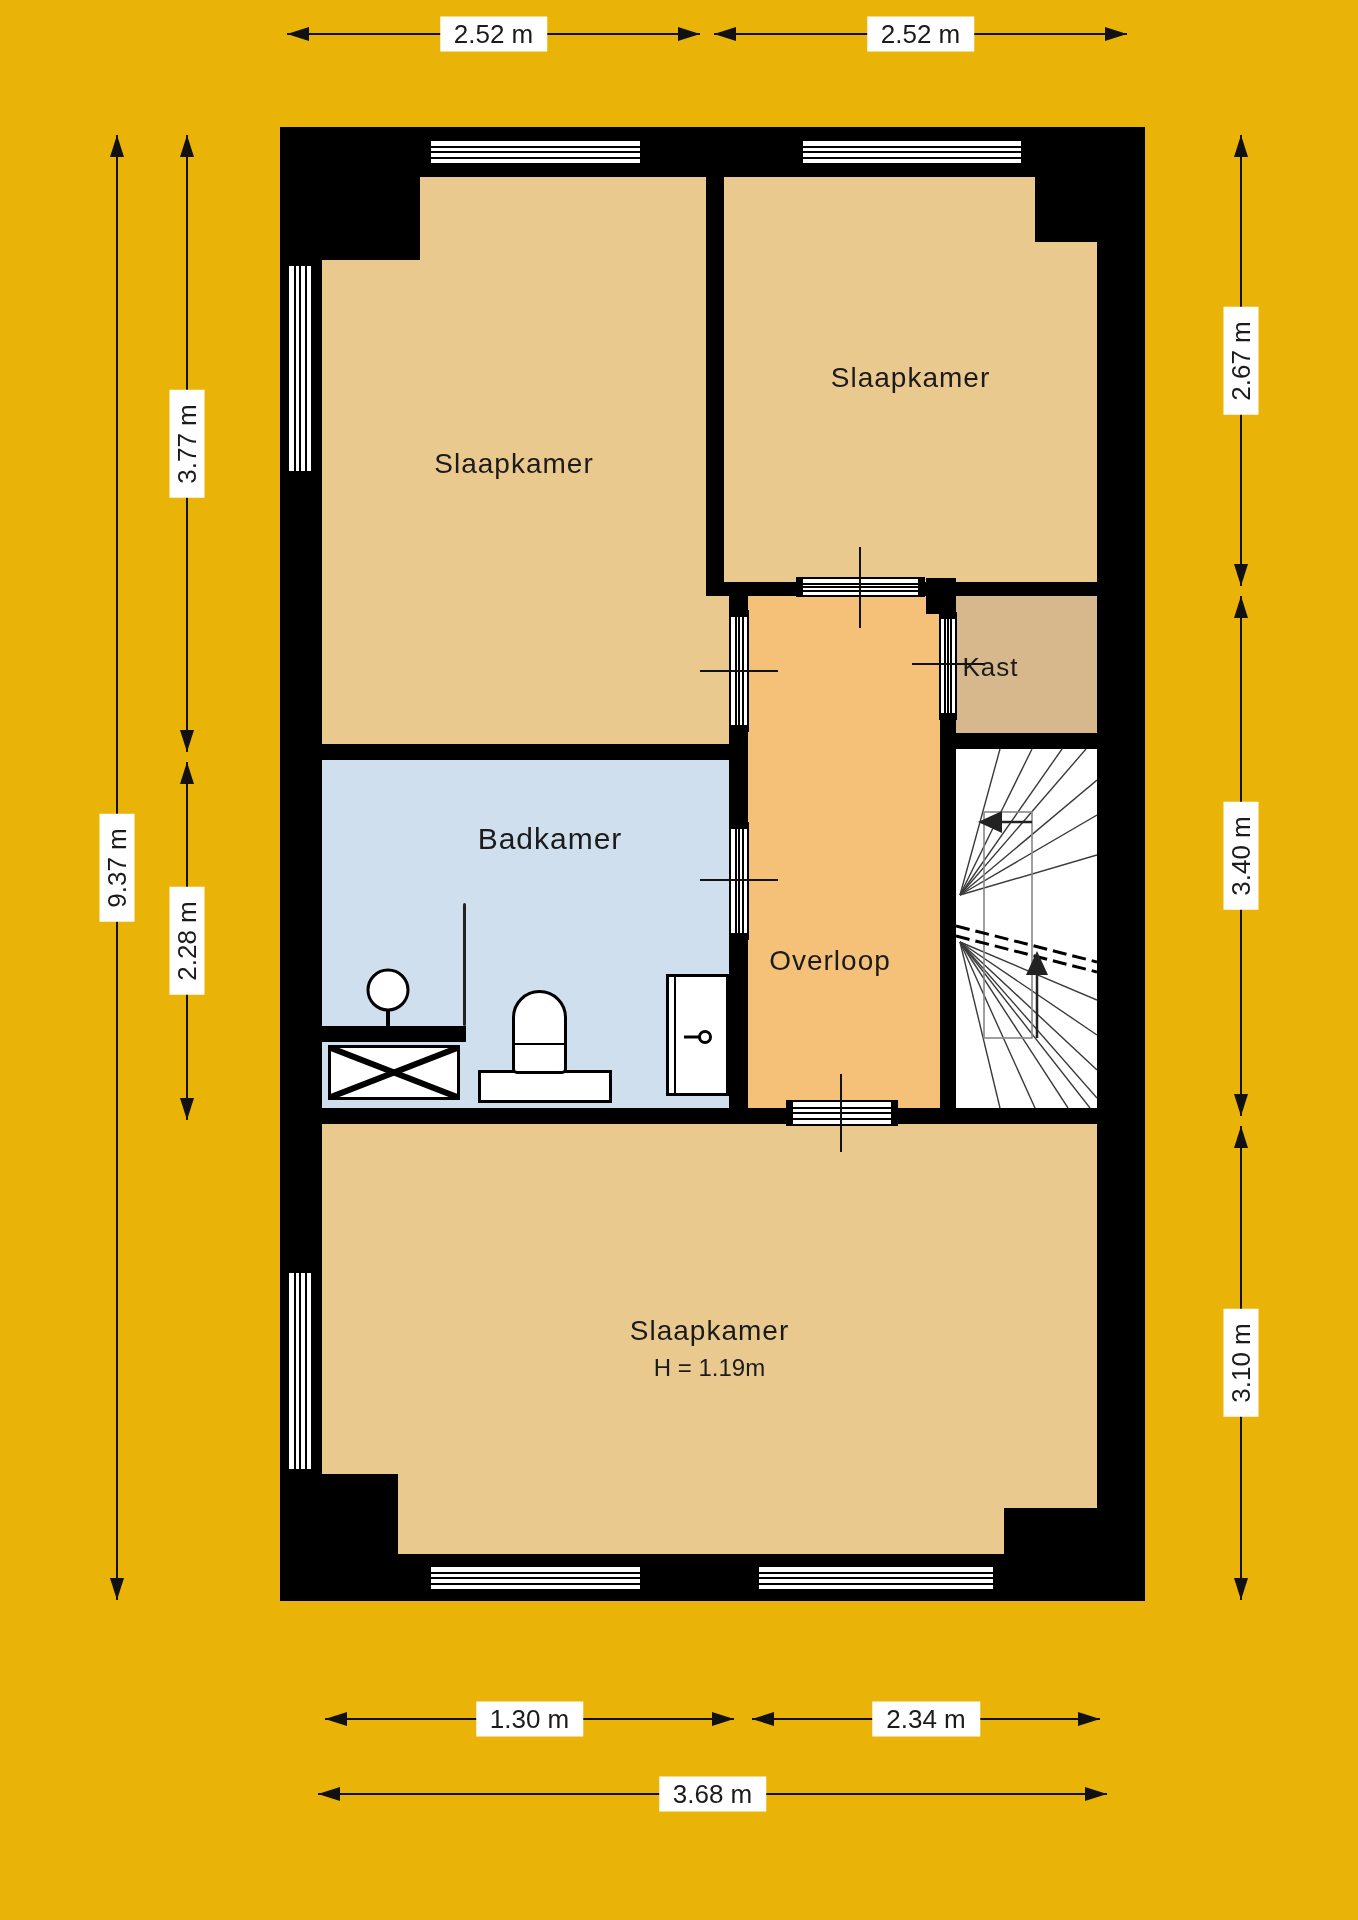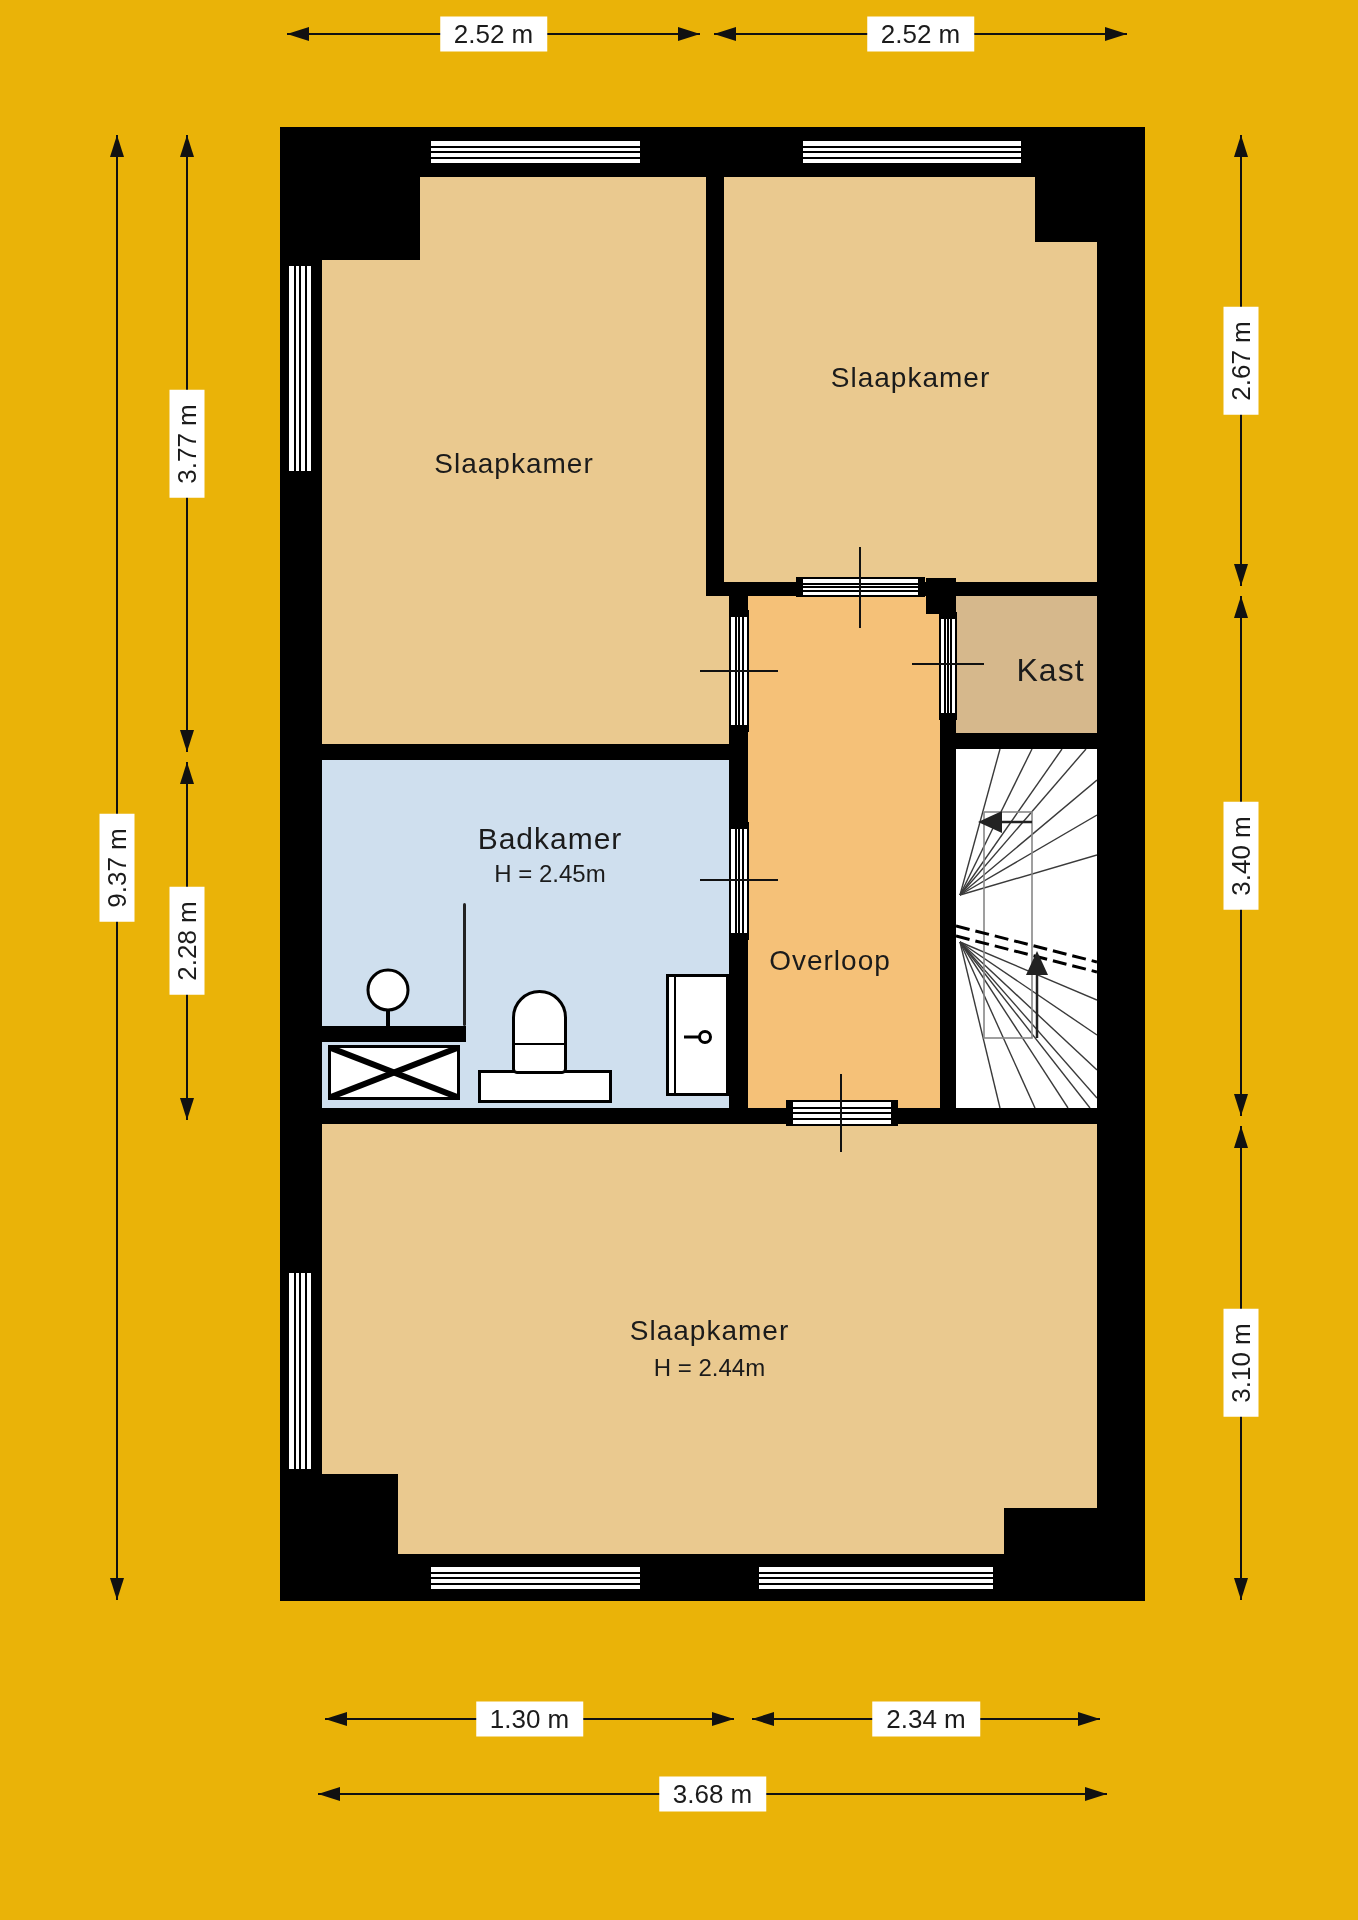--- a/index.html
+++ b/index.html
@@ -200,23 +200,22 @@
   <div class="fixture" id="toilet-platform" style="left:478px;top:1070px;width:134px;height:33px"></div>
   <div class="fixture" id="toilet-bowl" style="left:512px;top:990px;width:55px;height:84px"></div>
   <div class="fixture" id="boiler-cabinet" style="left:666px;top:974px;width:63px;height:122px"></div>
   <svg class="abs" style="left:684px;top:1027px" width="30" height="20" viewBox="0 0 30 20">
     <line x1="0" y1="10" x2="15" y2="10" stroke="#000" stroke-width="3"></line>
     <circle cx="21" cy="10" r="5.5" fill="#fff" stroke="#000" stroke-width="3"></circle>
   </svg>
 
   <div class="room-label" style="left:322px;top:448px;width:384px">Slaapkamer</div>
   <div class="room-label" style="left:724px;top:362px;width:373px">Slaapkamer</div>
-  <div class="room-label" style="left:980px;top:652px;width:141px;font-size:32px">Kast</div>
+  <div class="room-label" style="left:920px;top:652px;width:141px;font-size:26px">Kast</div>
   <div class="room-label" style="left:748px;top:945px;width:164px">Overloop</div>
   <div class="room-label" style="left:360px;top:822px;width:380px;font-size:30px">Badkamer</div>
-  <div class="h-label" style="left:360px;top:860px;width:380px">H = 2.45m</div>
   <div class="room-label" style="left:322px;top:1315px;width:775px">Slaapkamer</div>
-  <div class="h-label" style="left:322px;top:1354px;width:775px">H = 2.44m</div>
+  <div class="h-label" style="left:322px;top:1354px;width:775px">H = 1.19m</div>
 
   <div id="disclaimer" style="left:180px;top:1842px;width:1070px">
   </div>
 
 </div>
 
 </body></html>

